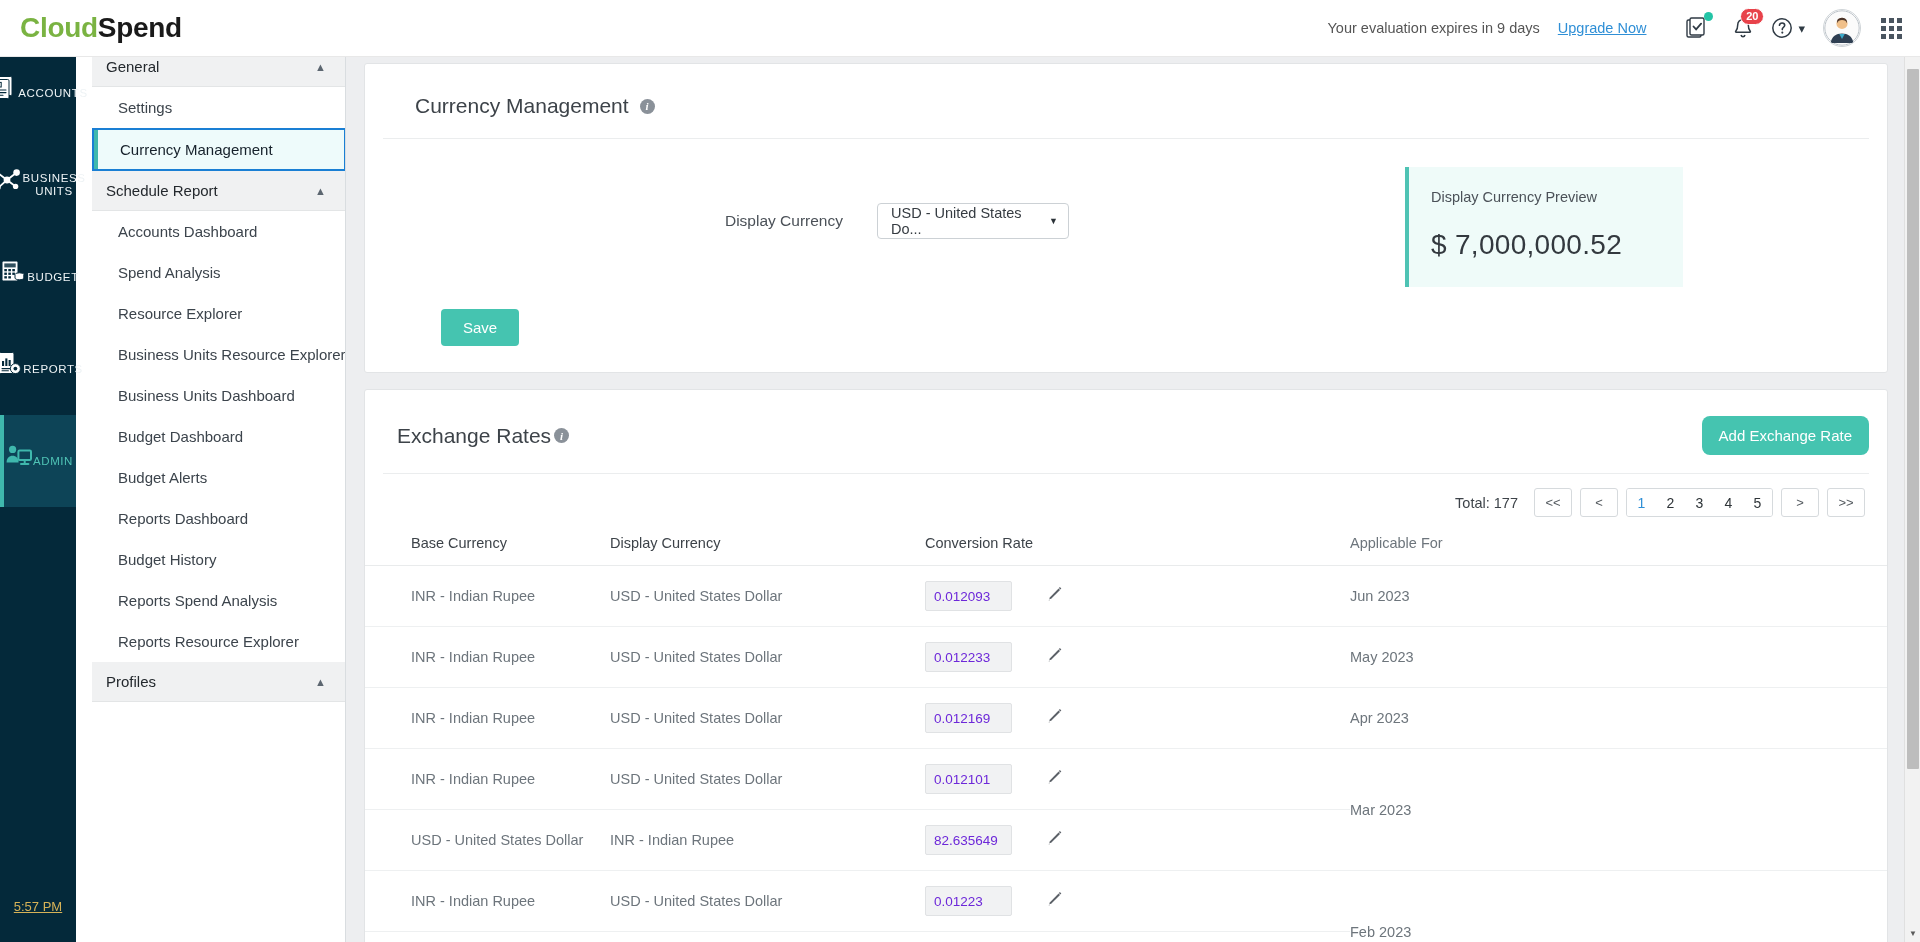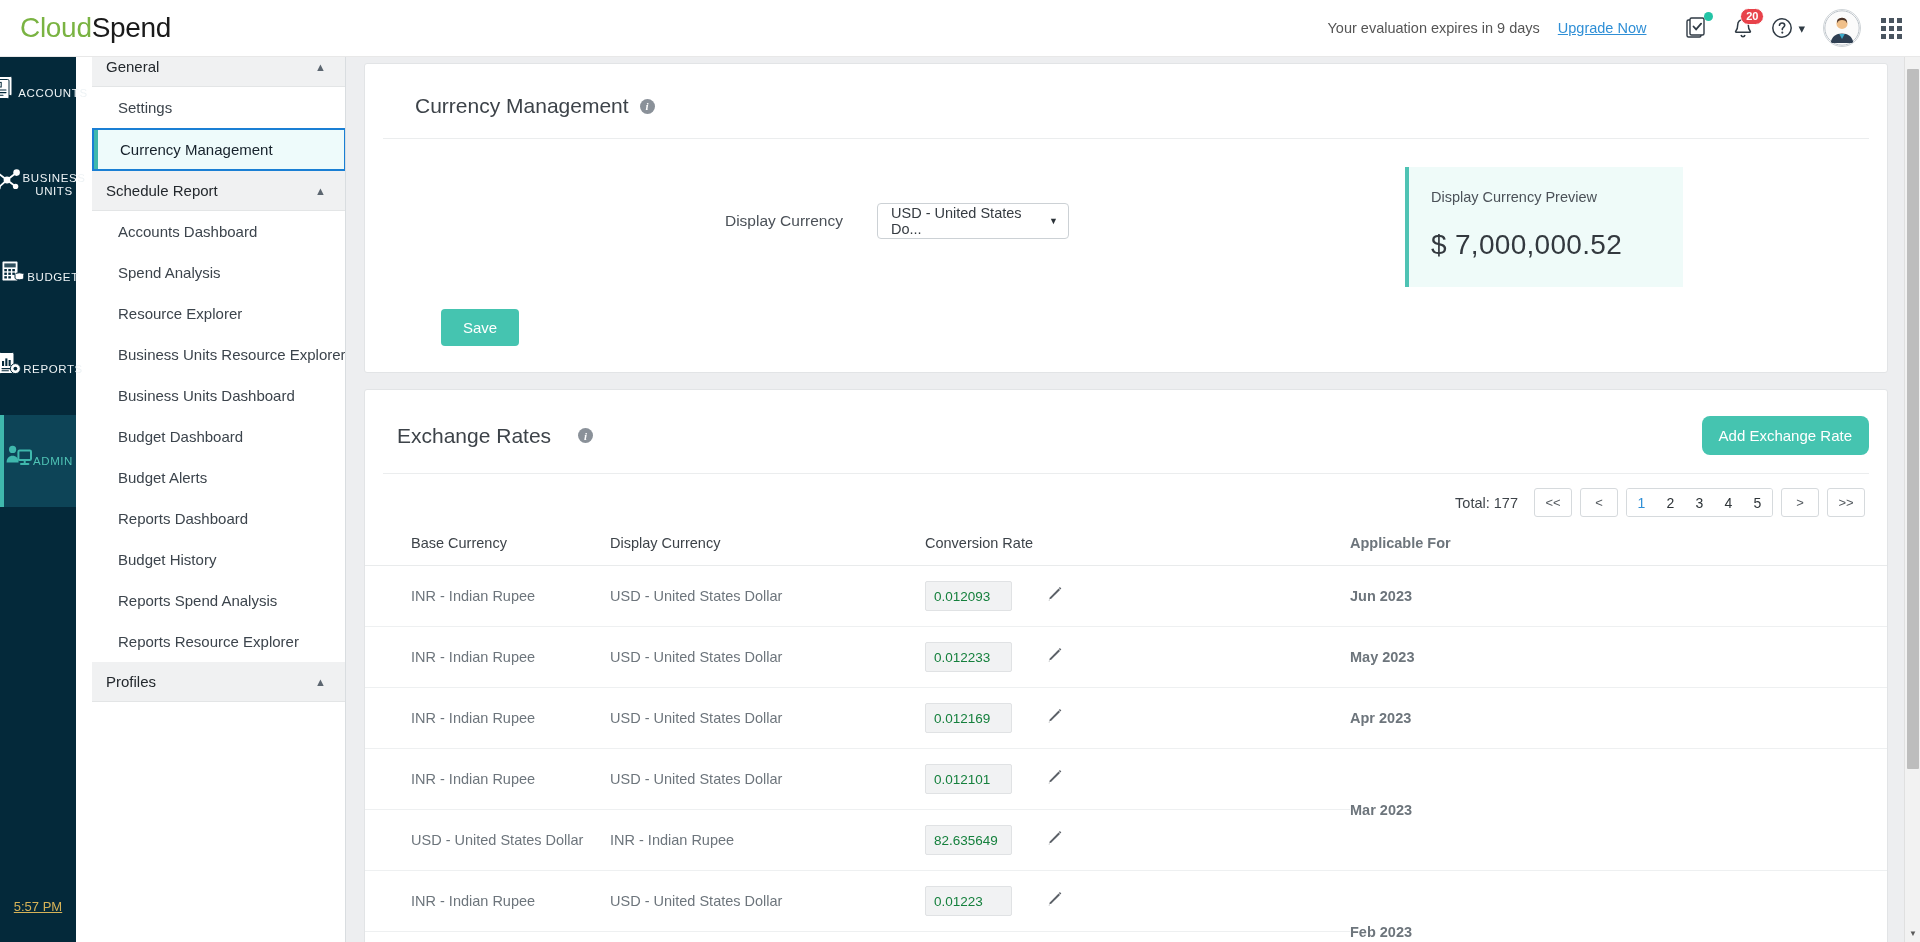--- a/index.html
+++ b/index.html
@@ -9,21 +9,21 @@
     background: #ffffff;
     overflow: hidden;
   }
 
   
   .topbar {
     position: absolute; top: 0; left: 0; width: 1920px; height: 57px;
     background: #ffffff; display: flex; align-items: center;
     border-bottom: 1px solid #e8e8e8; z-index: 30;
   }
-  .logo { margin-left: 20px; font-size: 28px; font-weight: normal; letter-spacing: -0.3px; }
+  .logo { margin-left: 20px; font-size: 28px; font-weight: bold; letter-spacing: -0.3px; }
   .logo .g { color: #7ab342; }
   .logo .k { color: #1a1a1a; }
 
   .topbar-right {
     margin-left: auto; display: flex; align-items: center; gap: 0; padding-right: 18px;
   }
   .eval-text { font-size: 14.5px; color: #555; margin-right: 18px; }
   .upgrade-link {
     font-size: 14.5px; color: #2f8fd6; text-decoration: underline; margin-right: 28px; cursor: pointer;
   }
@@ -146,21 +146,21 @@
   .btn-add {
     background: #45c4b0; color: #fff; border: none; border-radius: 8px;
     font-size: 15px; padding: 11px 17px; cursor: pointer;
     font-family: "Liberation Sans", sans-serif;
   }
 
   .er-head {
     display: flex; align-items: center; justify-content: space-between;
     padding: 26px 0 18px 0; margin: 0 18px; border-bottom: 1px solid #ebedee;
   }
-  .er-title { font-size: 21px; color: #3d4349; display: flex; align-items: center; gap: 27px; padding-left: 14px; }
+  .er-title { font-size: 21px; color: #3d4349; display: flex; align-items: center; gap: 3px; padding-left: 14px; }
 
   .pager { display: flex; align-items: center; justify-content: flex-end; padding: 14px 22px 10px 0; gap: 8px; }
   .pg-total { font-size: 14.5px; color: #3d4349; margin-right: 8px; }
   .pg-btn {
     min-width: 38px; height: 29px; border: 1px solid #d6dadd; border-radius: 3px;
     background: #fff; font-size: 13px; color: #555b60; cursor: pointer;
     display: flex; align-items: center; justify-content: center;
     font-family: "Liberation Sans", sans-serif;
   }
   .pg-nums { display: flex; border: 1px solid #d6dadd; border-radius: 3px; overflow: hidden; height: 29px; }
@@ -176,25 +176,25 @@
     padding: 8px 0 14px 0; border-bottom: 1px solid #e9ebec;
   }
   tbody td {
     font-size: 14.5px; color: #6d757c; padding: 15px 0;
     border-bottom: 1px solid #eef0f1; vertical-align: middle;
   }
   .c-base { padding-left: 46px; width: 245px; }
   .c-disp { width: 315px; }
   .c-rate { width: 120px; }
   .c-edit { width: 305px; }
-  .c-appl { color: #6d757c; font-weight: bold; }
+  .c-appl { color: #6d757c; }
   .rate-box {
     width: 87px; height: 30px; background: #f1f2f3; border: 1px solid #e0e2e4;
     border-radius: 2px; display: flex; align-items: center; padding-left: 8px;
-    font-size: 13.5px; color: #15803d;
+    font-size: 13.5px; color: #6d28d9;
   }
   .pencil { cursor: pointer; display: inline-block; }
 
   
   .sbar {
     position: absolute; top: 47px; right: 0; width: 16px; bottom: 0;
     background: #f2f2f2; border-left: 1px solid #e0e0e0; z-index: 25;
   }
   .sthumb {
     position: absolute; top: 22px; left: 2px; width: 12px; height: 700px;

